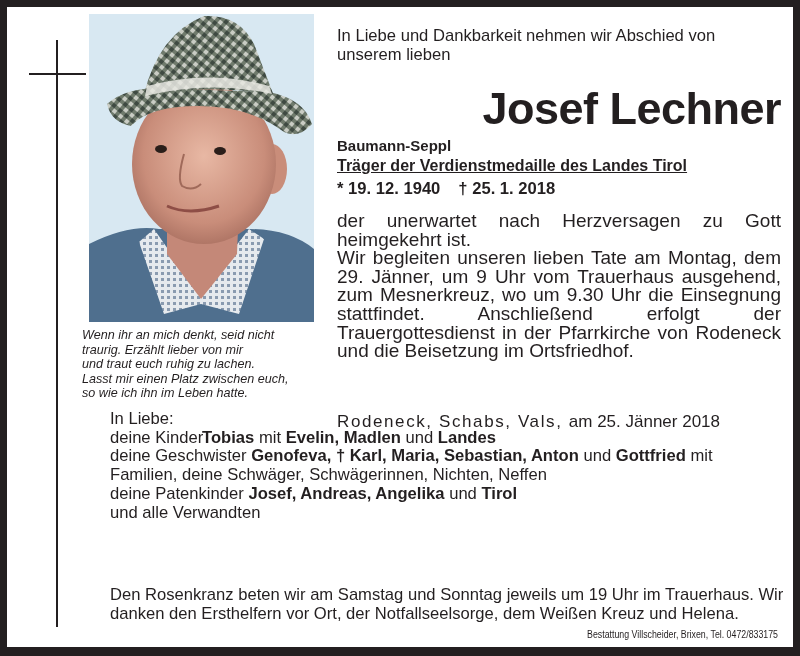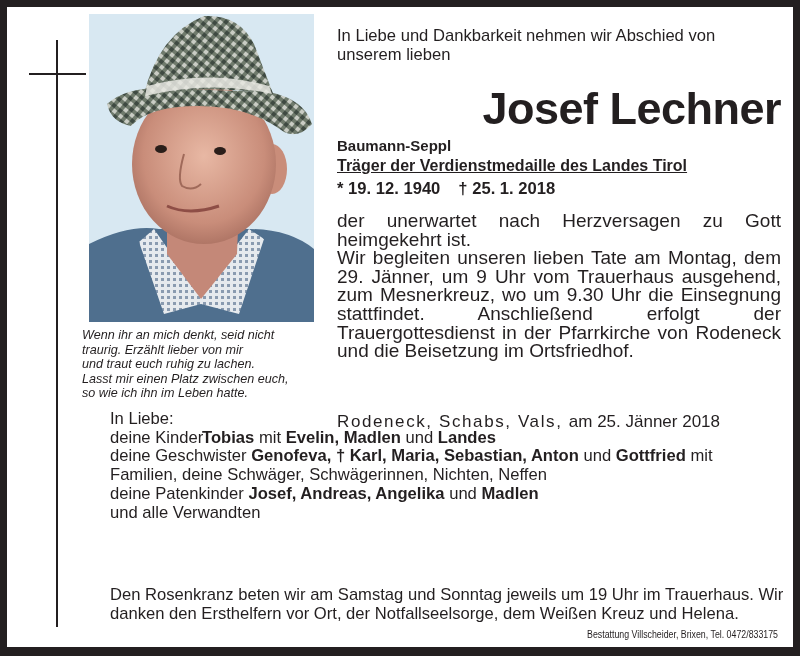--- a/index.html
+++ b/index.html
@@ -160,21 +160,21 @@
       </div>
     <div class="row">
       <span class="lbl">deine Kinder</span>
       <span><b>Tobias</b> <span>mit</span> <b>Evelin, Madlen</b> <span>und</span> <b>Landes</b></span>
     </div>
     <div class="row">
       <span><span>deine Geschwister</span> <b>Genofeva, † Karl, Maria, Sebastian, Anton</b> <span>und</span> <b>Gottfried</b> <span>mit</span></span>
     </div>
     <div class="row">Familien, deine Schwäger, Schwägerinnen, Nichten, Neffen</div>
     <div class="row">
-      <span><span>deine Patenkinder</span> <b>Josef, Andreas, Angelika</b> <span>und</span> <b>Madlen</b></span>
+      <span><span>deine Patenkinder</span> <b>Josef, Andreas, Angelika</b> <span>und</span> <b>Tirol</b></span>
     </div>
     <div class="row">und alle Verwandten</div>
   </div>
 
   <div class="rosary" style="left:103px;top:579px;">Den Rosenkranz beten wir am Samstag und Sonntag jeweils um 19 Uhr im Trauerhaus. Wir danken den Ersthelfern vor Ort, der Notfallseelsorge, dem Weißen Kreuz und Helena.</div>
 
   <div class="funeral-home" style="right:15px;top:622px;">Bestattung Villscheider, Brixen, Tel. 0472/833175</div>
 
 </div>
 

